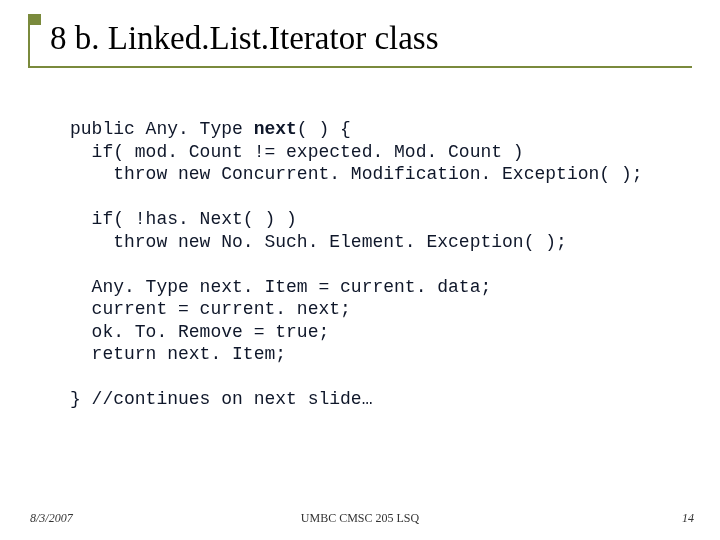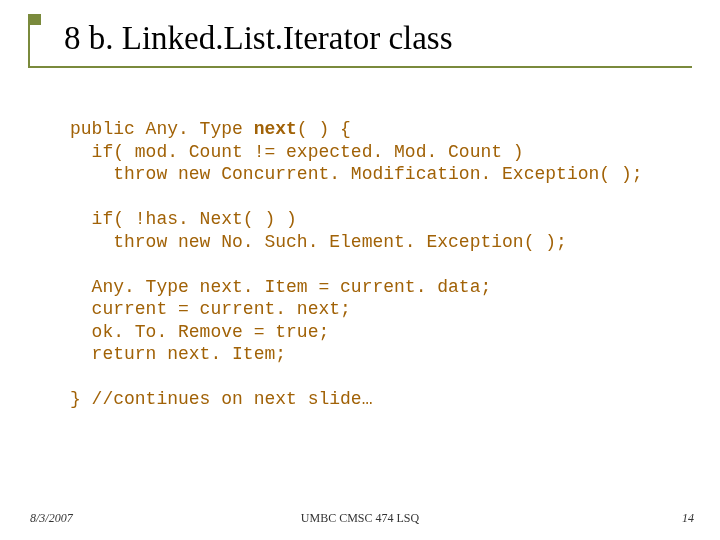--- a/index.html
+++ b/index.html
@@ -19,21 +19,21 @@
     box-sizing: border-box;
   }
   .title-box {
     position: absolute;
     left: 28px;
     top: 14px;
     width: 664px;
     box-sizing: border-box;
     border-left: 2px solid #7a8a3c;
     border-bottom: 2px solid #7a8a3c;
-    padding: 6px 10px 10px 28px;
+    padding: 6px 10px 10px 14px;
   }
   .title-corner {
     position: absolute;
     left: 0;
     top: 0;
     width: 11px;
     height: 11px;
     background: #7a8a3c;
   }
   .title-text {
@@ -43,21 +43,21 @@
   }
   .body {
     position: absolute;
     left: 70px;
     top: 118px;
     width: 620px;
     font-family: "Courier New", Courier, monospace;
     font-size: 18px;
     line-height: 1.25;
     white-space: pre;
-    color: #a16207;
+    color: #0f172a;
   }
   .bold { font-weight: bold; }
   .footer {
     position: absolute;
     bottom: 14px;
     left: 0;
     width: 720px;
     font-family: "Times New Roman", Times, serif;
     font-size: 12px;
     color: #333;
@@ -101,17 +101,17 @@
 
 <span>  Any. Type next. Item = current. data;</span>
 <span>  current = current. next;</span>
 <span>  ok. To. Remove = true;</span>
 <span>  return next. Item;</span>
 
 <span>} //continues on next slide…</span></div>
 
   <div class="footer">
     <div class="date">8/3/2007</div>
-    <div class="center">UMBC CMSC 474 LSQ</div>
+    <div class="center">UMBC CMSC 205 LSQ</div>
     <div class="pagenum">14</div>
   </div>
 
 </div>
 
 </body></html>

